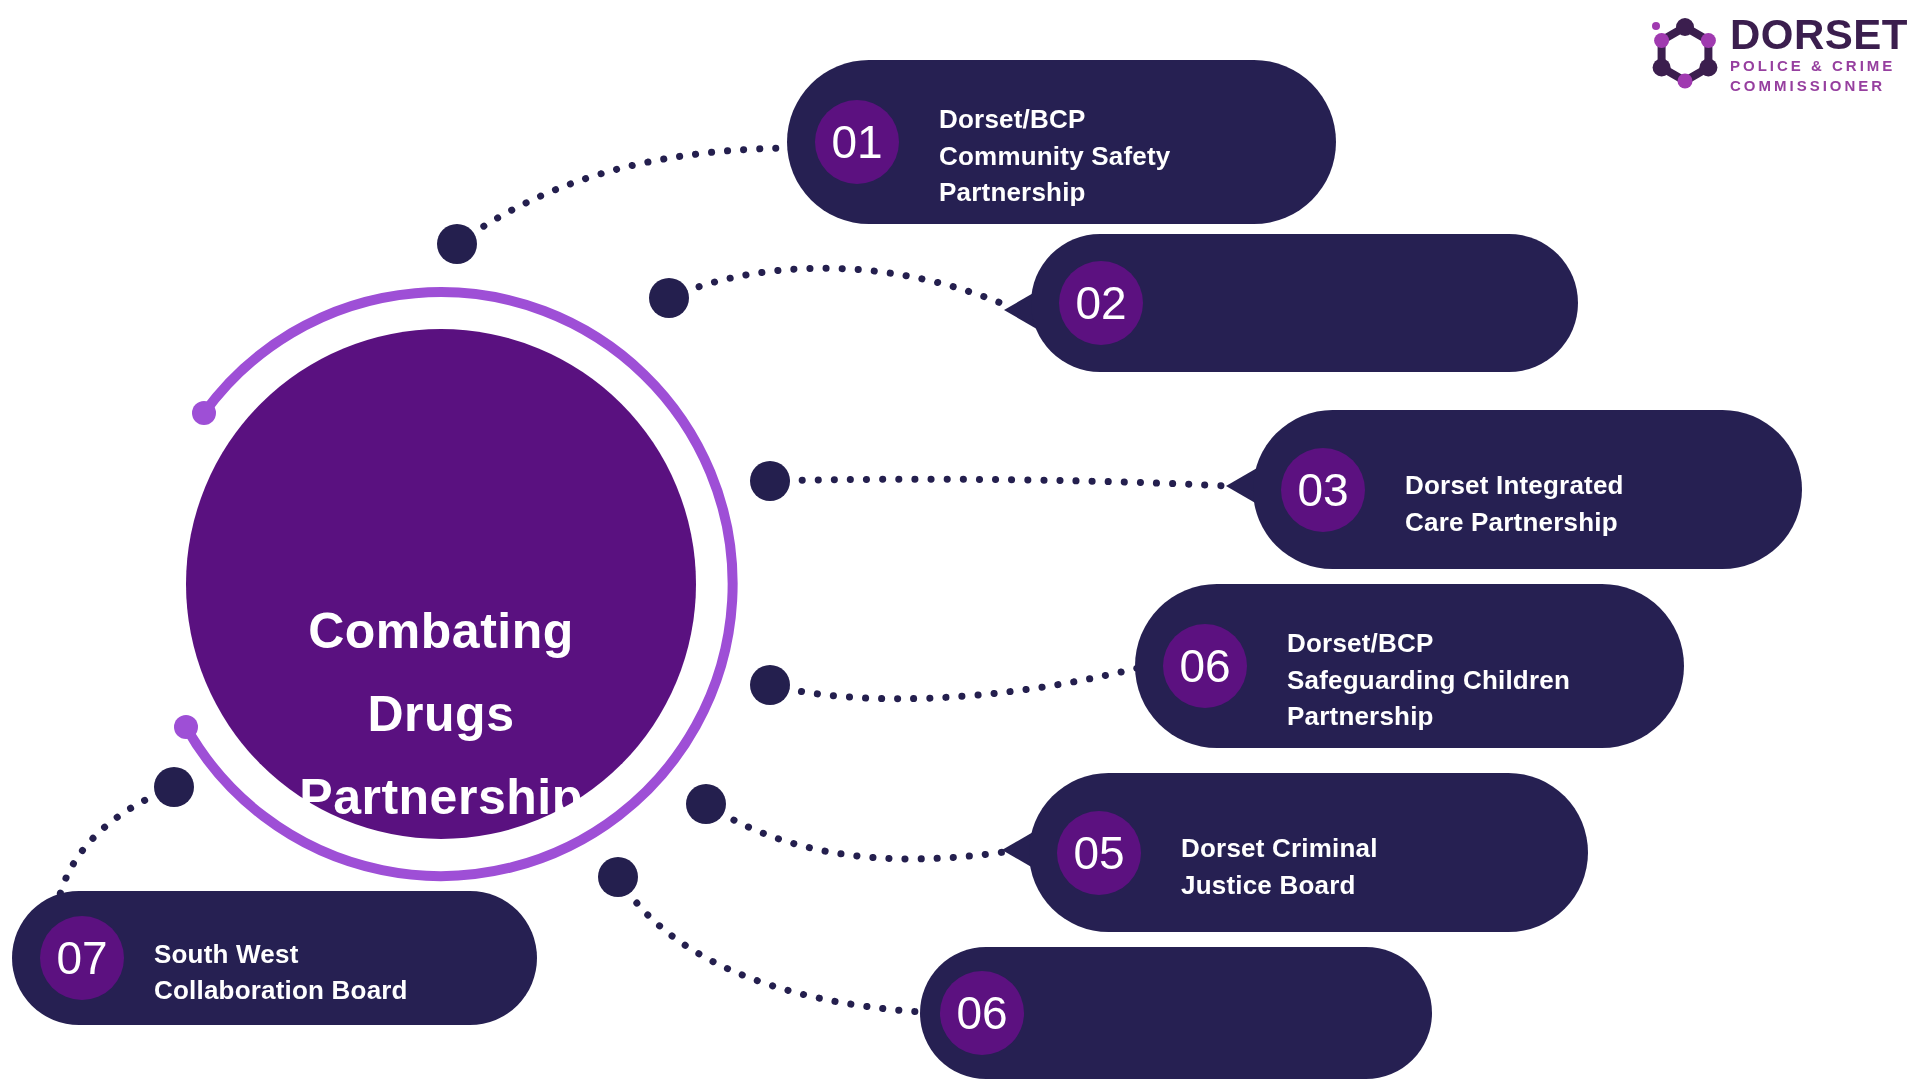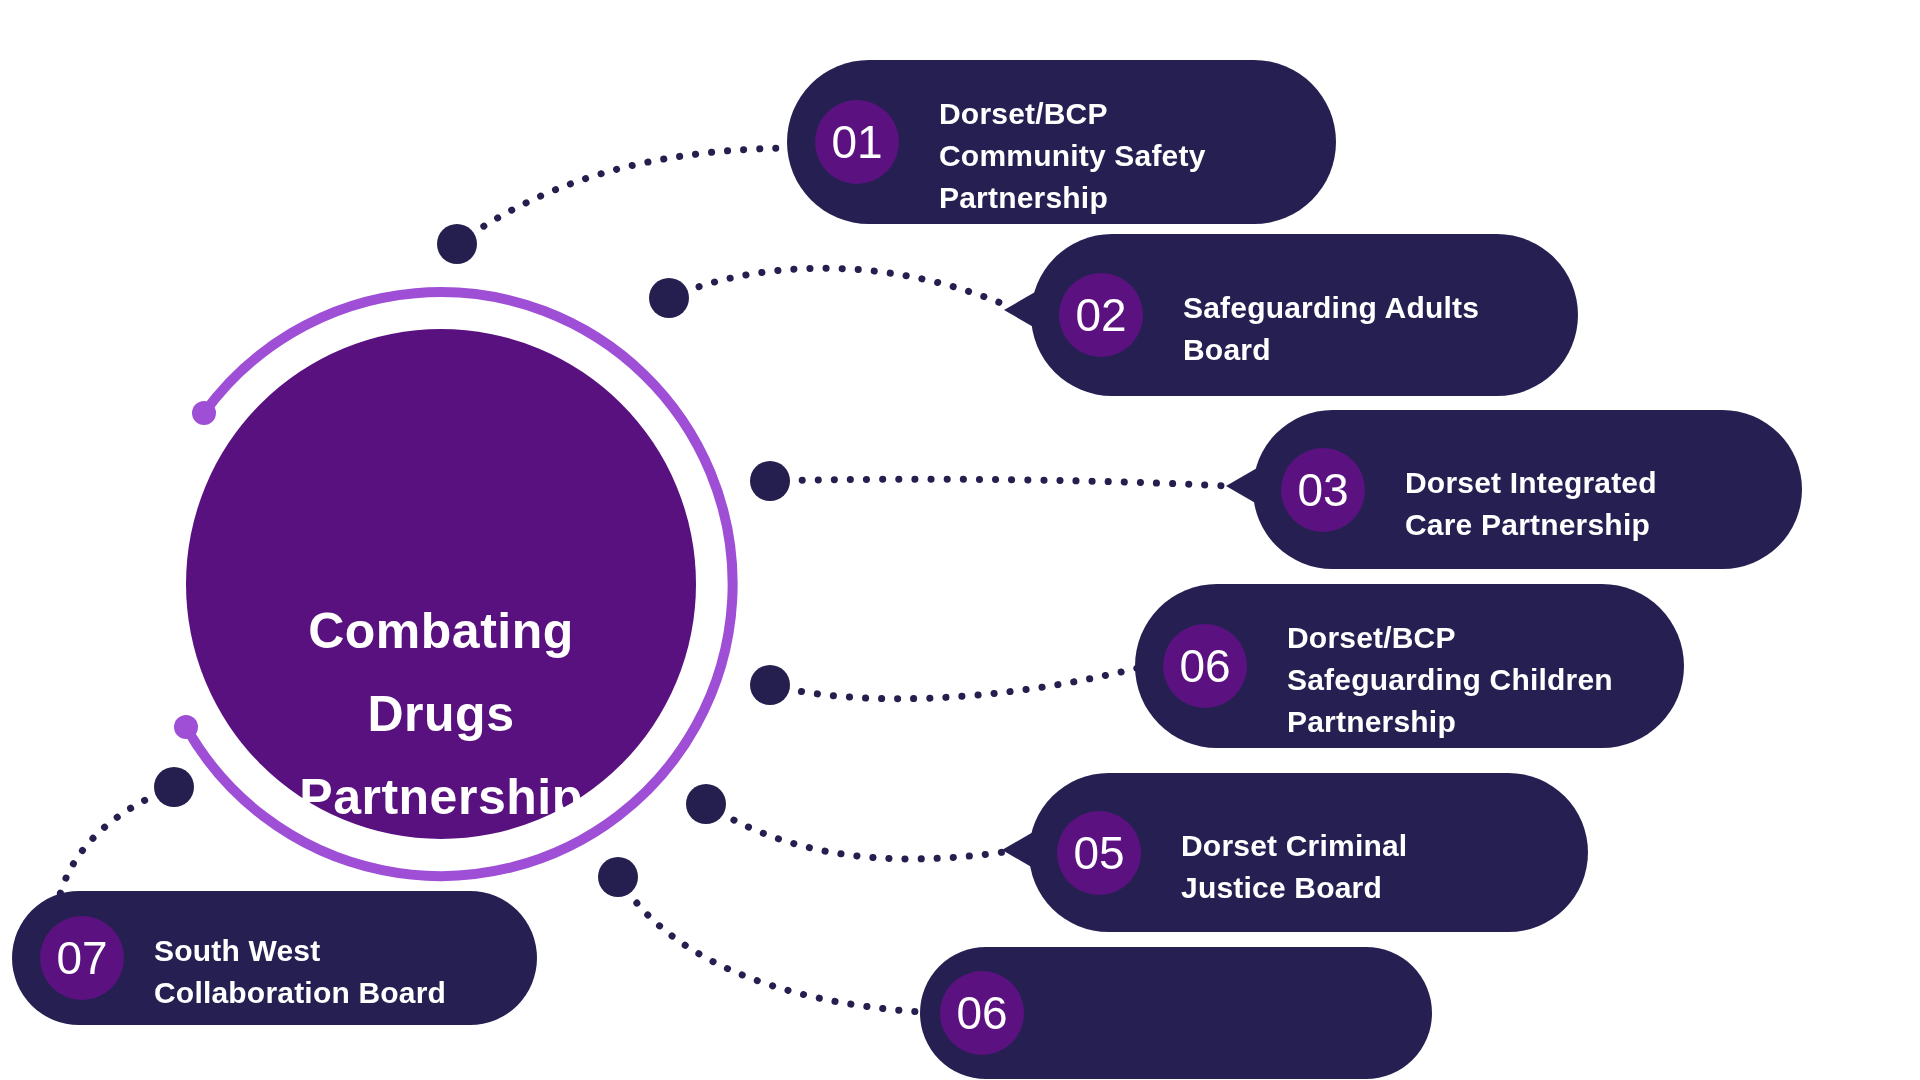--- a/index.html
+++ b/index.html
@@ -26,25 +26,25 @@
   .pill {
     position:absolute; background:#262052; border-radius:999px;
     display:flex; align-items:center; padding-left:28px; gap:40px; box-sizing:border-box;
   }
   .badge {
     width:84px; height:84px; border-radius:50%; background:#5c1180; flex:0 0 auto;
     display:flex; align-items:center; justify-content:center;
     color:#ffffff; font-size:46px; font-weight:400;
   }
   .pill-label {
-    color:#ffffff; font-size:30px; font-weight:700; line-height:1.4;
+    color:#ffffff; font-size:26px; font-weight:700; line-height:1.4;
     white-space:pre-line; letter-spacing:0.2px;margin-top:28px;
   }
   .pill-1 { left:787px;  top:60px;  width:549px; height:164px; }
-  .pill-2 { left:1031px; top:234px; width:547px; height:162px; }
+  .pill-2 { left:1031px; top:234px; width:547px; height:138px; }
   .pill-3 { left:1253px; top:410px; width:549px; height:159px; }
   .pill-4 { left:1135px; top:584px; width:549px; height:164px; }
   .pill-5 { left:1029px; top:773px; width:559px; height:159px; }
   .pill-6 { left:920px;  top:947px; width:512px; height:132px; padding-left:20px; gap:39px; }
   .pill-7 { left:12px;   top:891px; width:525px; height:134px; gap:30px; }
 
   .logo {
     position:absolute; top:14px; right:12px;
     display:flex; align-items:flex-start; gap:10px;
   }
@@ -101,22 +101,20 @@
   </div>
 
   <div class="pill pill-1">
     <div class="badge">01</div>
     <div class="pill-label">Dorset/BCP
 Community Safety
 Partnership</div>
   </div>
   <div class="pill pill-2">
     <div class="badge">02</div>
-    <div class="pill-label">Safeguarding Adults
-Board</div>
   </div>
   <div class="pill pill-3">
     <div class="badge">03</div>
     <div class="pill-label">Dorset Integrated
 Care Partnership</div>
   </div>
   <div class="pill pill-4">
     <div class="badge">06</div>
     <div class="pill-label">Dorset/BCP
 Safeguarding Children
@@ -129,14 +127,31 @@
   </div>
   <div class="pill pill-6">
     <div class="badge">06</div>
   </div>
   <div class="pill pill-7">
     <div class="badge">07</div>
     <div class="pill-label">South West
 Collaboration Board</div>
   </div>
 
+  <div class="logo">
+    <svg width="70" height="78" viewBox="0 0 70 78">
+      <path d="M35 13 L58.4 26.5 L58.4 53.5 L35 67 L11.6 53.5 L11.6 26.5 Z" fill="none" stroke="#3b1e4e" stroke-width="8" stroke-linejoin="round"></path>
+      <circle cx="35" cy="13" r="9" fill="#3b1e4e"></circle>
+      <circle cx="58.4" cy="53.5" r="9" fill="#3b1e4e"></circle>
+      <circle cx="11.6" cy="53.5" r="9" fill="#3b1e4e"></circle>
+      <circle cx="58.4" cy="26.5" r="7.5" fill="#a03ab0"></circle>
+      <circle cx="35" cy="67" r="7.5" fill="#a03ab0"></circle>
+      <circle cx="11.6" cy="26.5" r="7.5" fill="#a03ab0"></circle>
+      <circle cx="6" cy="12" r="4" fill="#a03ab0"></circle>
+    </svg>
+    <div class="logo-text">
+      <div class="logo-name">DORSET</div>
+      <div class="logo-sub">POLICE &amp; CRIME</div>
+      <div class="logo-sub">COMMISSIONER</div>
+    </div>
+  </div>
 
 </div>
 
 </body></html>

